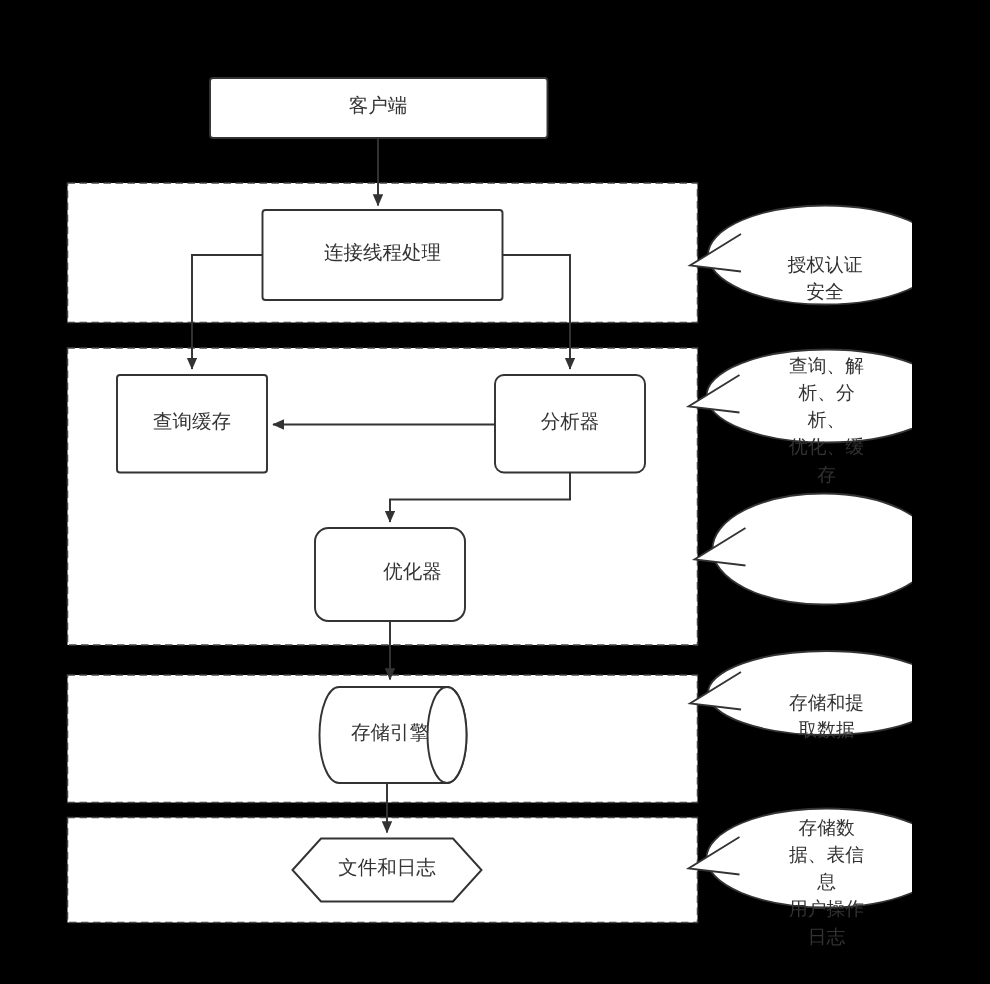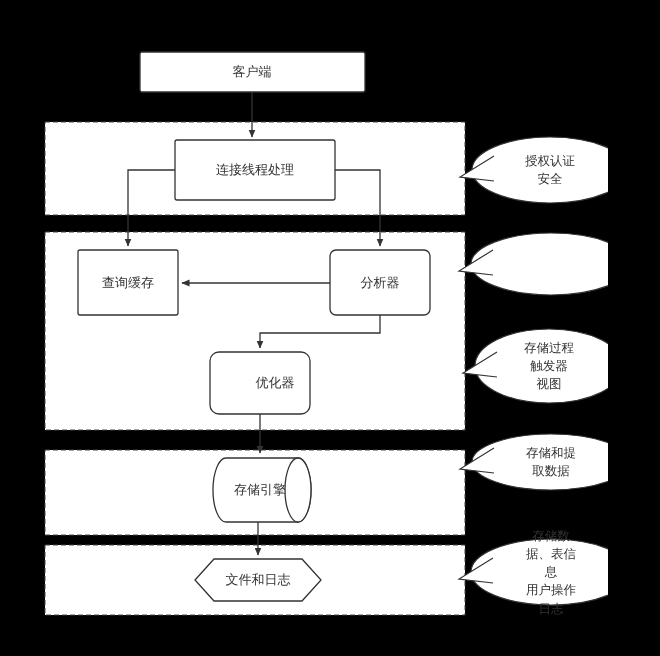--- a/index.html
+++ b/index.html
@@ -19,21 +19,21 @@
   .label {
     position:absolute;
     transform:translate(-50%,-50%);
     color:var(--text,#333);
     font-size:13px;
     line-height:1.45;
     text-align:center;
     white-space:pre-line;
     pointer-events:none;
   }
-  .label.small { font-size:12.5px; }
+  .label.small { font-size:12.5px;margin-top:16px; }
 </style>
 </head>
 <body>
 
 <div class="stage">
 
   <svg width="660" height="656" viewBox="0 0 660 656">
     <defs>
       <marker id="arrow" markerWidth="10" markerHeight="9" refX="7.5" refY="3.5" orient="auto" markerUnits="userSpaceOnUse">
         <path d="M0,0 L8,3.5 L0,7 Z" fill="#333"></path>
@@ -83,19 +83,18 @@
   <div class="label" style="left:252px; top:72px;">客户端</div>
   <div class="label" style="left:255px; top:170px;">连接线程处理</div>
   <div class="label" style="left:128px; top:283px;">查询缓存</div>
   <div class="label" style="left:380px; top:283px;">分析器</div>
   <div class="label" style="left:275px; top:383px;">优化器</div>
   <div class="label" style="left:260px; top:490px;">存储引擎</div>
   <div class="label" style="left:258px; top:580px;">文件和日志</div>
 
   <div class="label small" style="left:550px; top:170px;">授权认证
 安全</div>
-  <div class="label small" style="left:549px; top:366px;">存储过程
-触发器
-视图</div>
+  <div class="label small" style="left:551px; top:264px;">查询、解析、分析、
+优化、缓存</div>
   <div class="label small" style="left:551px; top:462px;">存储和提取数据</div>
   <div class="label small" style="left:551px; top:572px;">存储数据、表信息
 用户操作日志</div>
 </div>
 
 </body></html>

